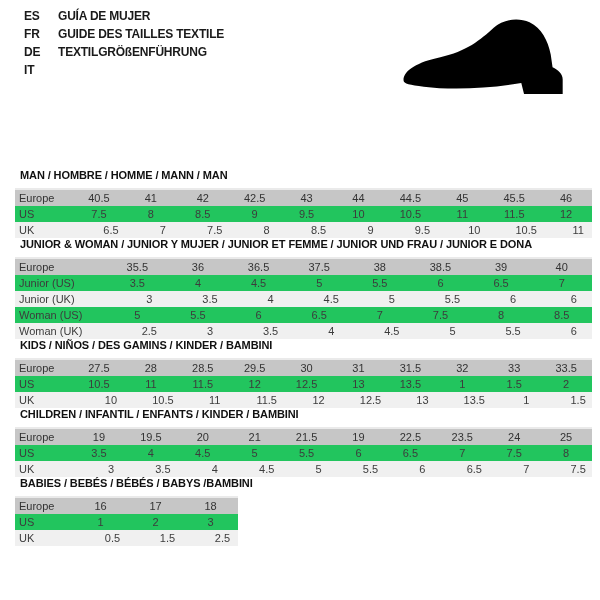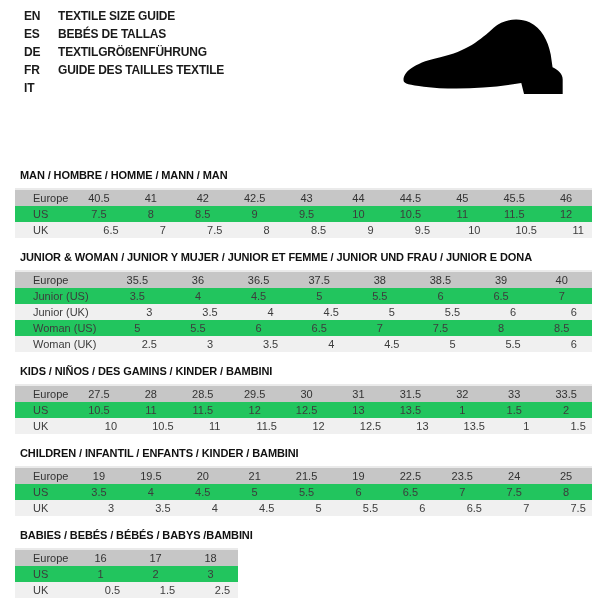--- a/index.html
+++ b/index.html
@@ -45,21 +45,21 @@
     width: 196px;
     height: 92px;
   }
 
   
   .sections {
     position: absolute;
     top: 169px;
     left: 15px;
   }
-  .section { margin-bottom: 13px; }
+  .section { }
   .section-title {
     font-size: 11px;
     font-weight: bold;
     letter-spacing: -0.1px;
     padding-left: 5px;
     margin-bottom: 6px;
     height: 13px;
     line-height: 13px;
     color: #111111;
   }
@@ -70,51 +70,47 @@
     display: flex;
     height: 16px;
     line-height: 16px;
     font-size: 11px;
     color: #3c3c3c;
     background: #22c55e;
   }
   .t-row.head { background: #c6c6c6; color: #333333; }
   .t-row.alt  { background: #f0f0f0; gap: 24px; }
   .t-cell-label {
-    padding-left: 18px;
+    padding-left: 4px;
     box-sizing: border-box;
     text-align: left;
     flex: 0 0 auto;
   }
   .t-cell {
     flex: 1 1 0;
     text-align: center;
   }
 </style>
 </head>
 <body>
 
 <div class="page">
 
   <div class="lang-block" id="lang-block">
       <div class="lang-row">
-        <span class="lang-code">EN</span>
-        <span>TEXTILE SIZE GUIDE</span>
+        <span class="lang-code">ES</span>
+        <span>GUÍA DE MUJER</span>
       </div>
       <div class="lang-row">
-        <span class="lang-code">ES</span>
-        <span>BEBÉS DE TALLAS</span>
+        <span class="lang-code">FR</span>
+        <span>GUIDE DES TAILLES TEXTILE</span>
       </div>
       <div class="lang-row">
         <span class="lang-code">DE</span>
         <span>TEXTILGRÖßENFÜHRUNG</span>
-      </div>
-      <div class="lang-row">
-        <span class="lang-code">FR</span>
-        <span>GUIDE DES TAILLES TEXTILE</span>
       </div>
       <div class="lang-row">
         <span class="lang-code">IT</span>
       </div>
     </div>
 
   <svg class="shoe-icon" viewBox="0 0 200 100" xmlns="http://www.w3.org/2000/svg" aria-hidden="true">
     <path id="shoe-path" fill="#000000" d="
       M6 72
       C6 61 22 52 46 47

